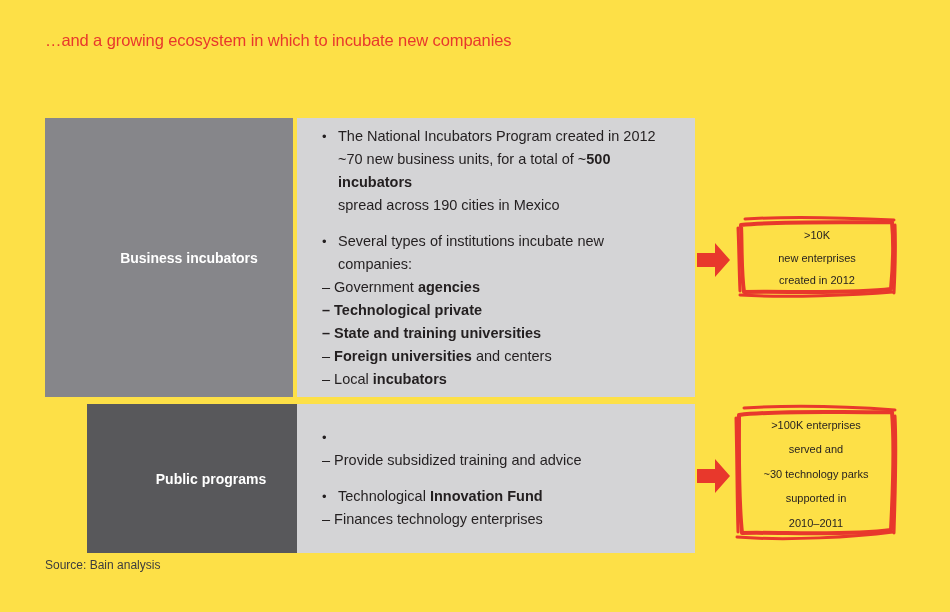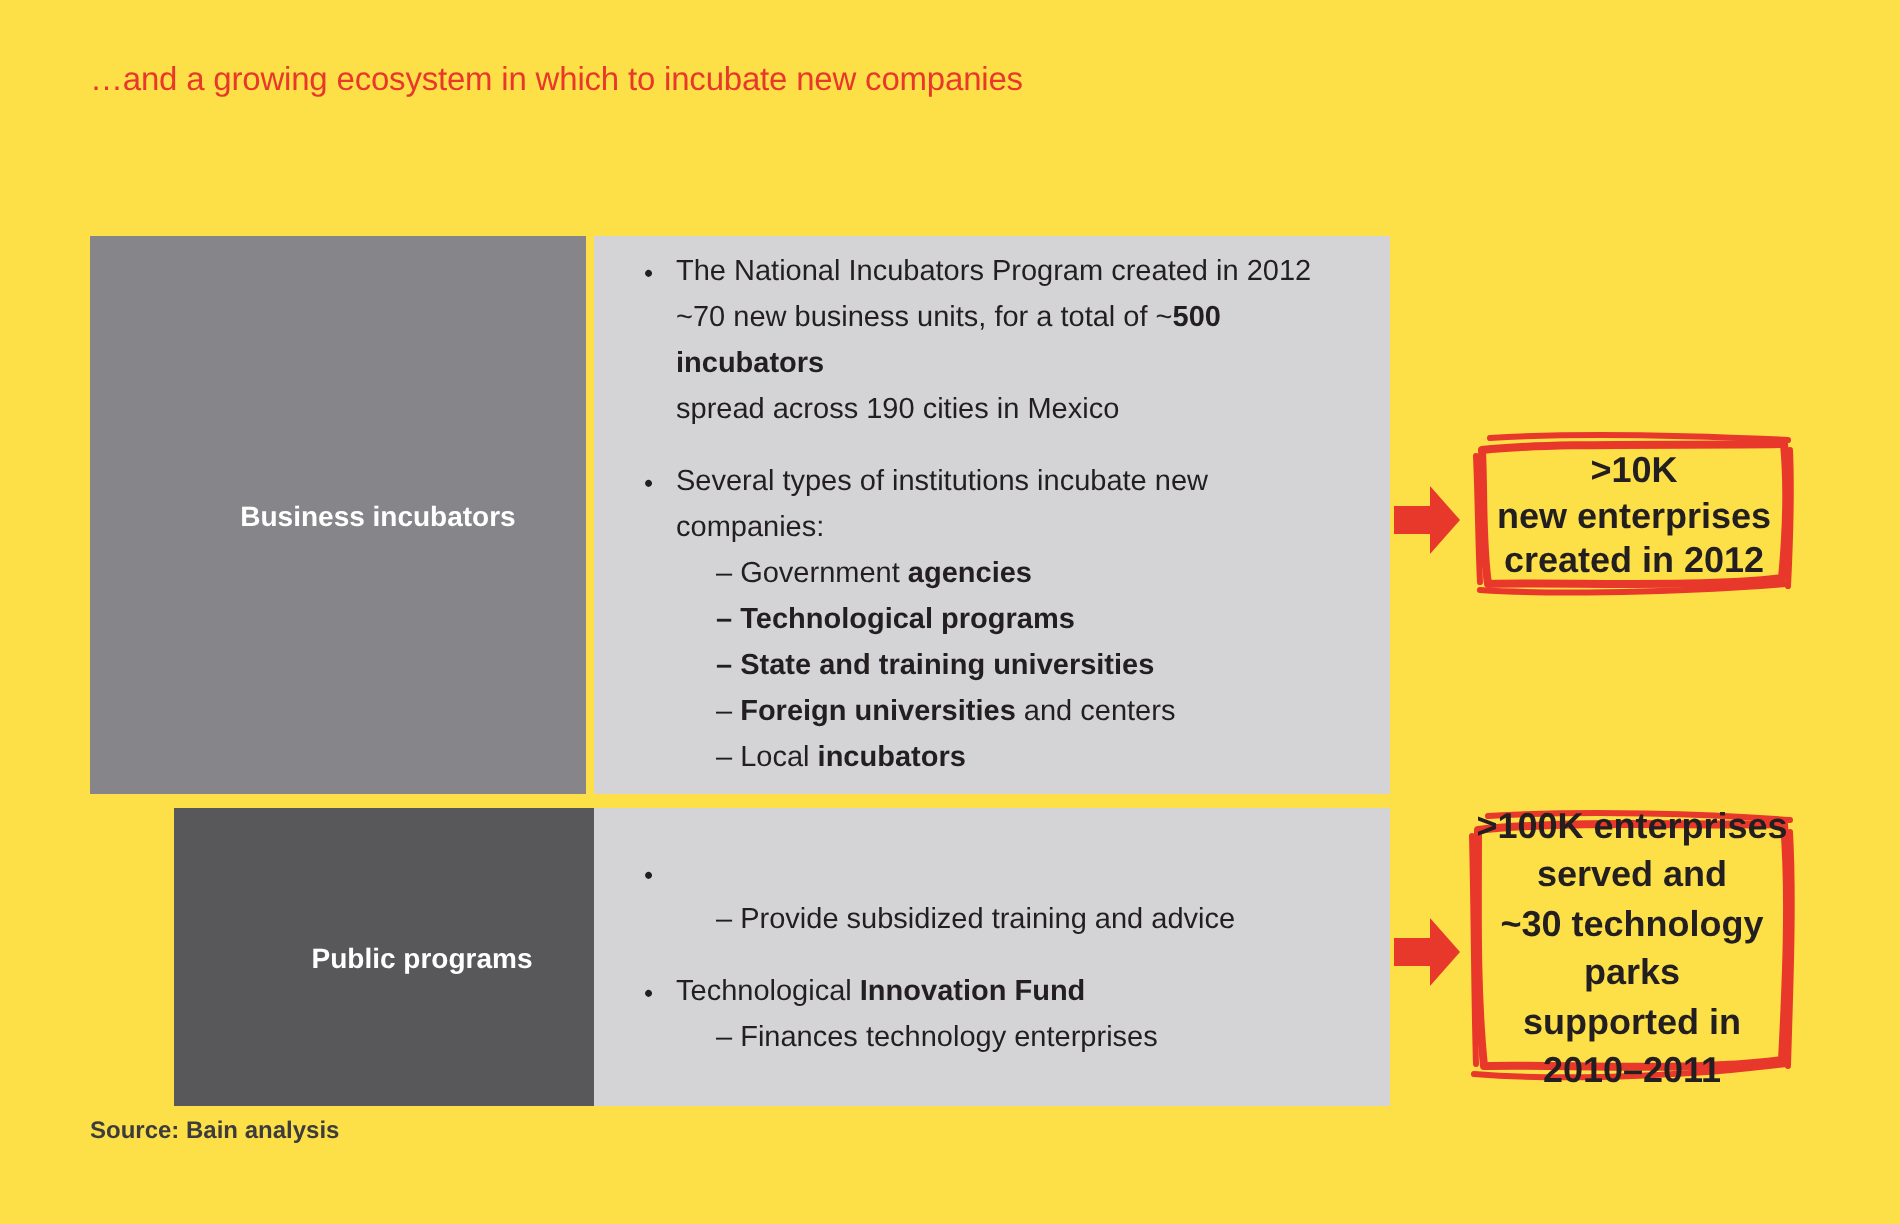--- a/index.html
+++ b/index.html
@@ -26,34 +26,34 @@
     position:absolute;left:297px;width:398px;background:var(--gray-light);
     display:flex;flex-direction:column;justify-content:center;
     padding-left:25px;padding-right:14px;font-size:14.5px;line-height:23px;
   }
   .content-box.r1{top:118px;height:279px;}
   .content-box.r2{top:404px;height:149px;}
   .bullet{display:flex;align-items:flex-start;}
   .bullet.mt{margin-top:13px;}
   .dot{width:16px;flex:none;font-size:13px;}
   .btext{margin:0;}
-  .sub{margin:0 0 0 36px;}
+  .sub{margin:0 0 0 0;}
   .b{font-weight:700;}
   .arrow{position:absolute;width:34px;height:38px;color:var(--red);}
   .arrow.a1{left:697px;top:241px;}
   .arrow.a2{left:697px;top:457px;}
   .callout{
     position:absolute;display:flex;flex-direction:column;align-items:center;justify-content:center;
-    text-align:center;font-weight:700;font-size:18px;color:var(--text);
+    text-align:center;font-weight:400;font-size:11px;color:var(--text);
   }
   .callout .sketch{position:absolute;left:0;top:0;width:100%;height:100%;color:var(--red);}
   .callout .lines{position:relative;}
   .callout.c1{left:732px;top:213px;width:170px;height:90px;line-height:22.5px;}
   .callout.c2{left:729px;top:402px;width:174px;height:144px;line-height:24.5px;}
-  .source{position:absolute;left:45px;top:558px;font-size:12px;color:var(--source);font-weight:700;}
+  .source{position:absolute;left:45px;top:558px;font-size:12px;color:var(--source);font-weight:400;}
 </style>
 </head>
 <body>
 
 <div class="slide">
 
   <h1 class="title">…and a growing ecosystem in which to incubate new companies</h1>
 
   <div class="label-box r1">
     <span>Business incubators</span>
@@ -61,21 +61,21 @@
   <div class="content-box r1">
     <div class="bullet">
       <span class="dot">•</span>
       <p class="btext"><span>The National Incubators Program created in 2012</span><br><span>~70 new business units, for a total of ~</span><span class="b">500 incubators</span><br><span>spread across 190 cities in Mexico</span></p>
     </div>
     <div class="bullet mt">
       <span class="dot">•</span>
       <p class="btext"><span>Several types of institutions incubate new companies:</span></p>
     </div>
     <p class="sub"><span>– Government </span><span class="b">agencies</span></p>
-    <p class="sub"><span class="b">– Technological programs</span></p>
+    <p class="sub"><span class="b">– Technological private</span></p>
     <p class="sub"><span class="b">– State and training universities</span></p>
     <p class="sub"><span>– </span><span class="b">Foreign universities</span><span> and centers</span></p>
     <p class="sub"><span>– Local </span><span class="b">incubators</span></p>
   </div>
 
   <div class="label-box r2">
     <span>Public programs</span>
   </div>
   <div class="content-box r2">
     <div class="bullet">

